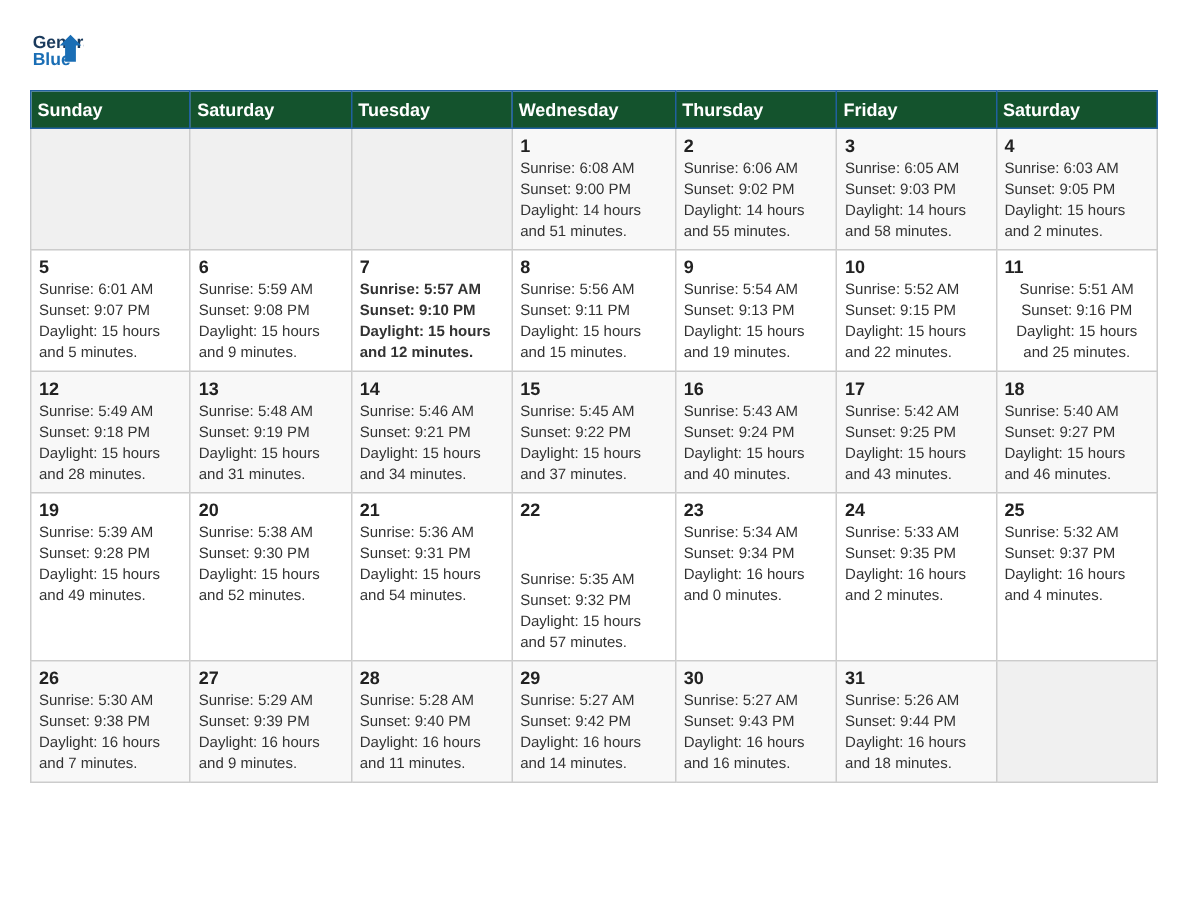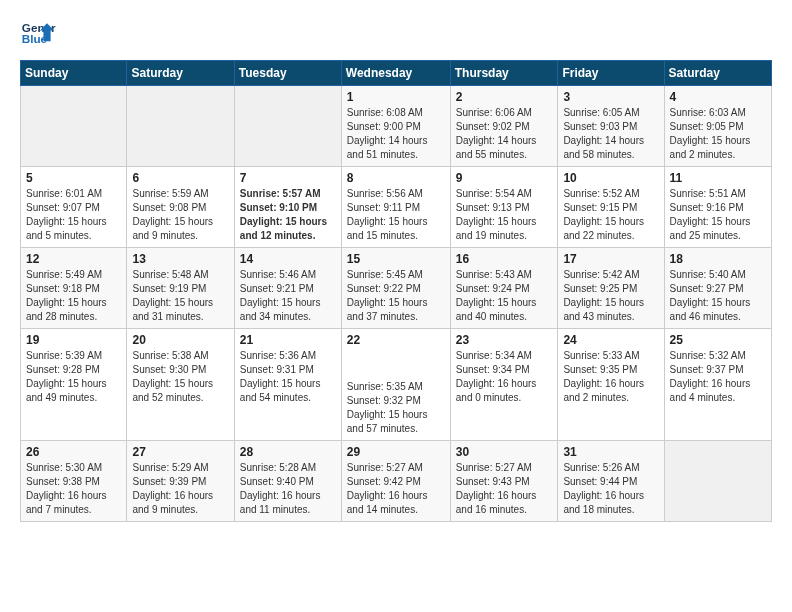--- a/index.html
+++ b/index.html
@@ -42,21 +42,21 @@
     .location {
       font-size: 14px;
       color: #333;
     }
     .calendar {
       width: 100%;
       border-collapse: collapse;
       font-size: 10.5px;
     }
     .calendar thead th {
-      background-color: #0c4a6e;
+      background-color: #14532d;
       color: #fff;
       padding: 5px 4px;
       text-align: left;
       font-size: 12px;
       font-weight: bold;
       border: 1px solid #2060a0;
     }
     .calendar tbody td {
       border: 1px solid #ccc;
       vertical-align: top;
@@ -189,21 +189,21 @@
           </td>
           <td>
             <span class="day-num">10</span>
             <div class="day-info" style="white-space: pre-line;">Sunrise: 5:52 AM
 Sunset: 9:15 PM
 Daylight: 15 hours
 and 22 minutes.</div>
           </td>
           <td>
             <span class="day-num">11</span>
-            <div class="day-info" style="white-space: pre-line;">Sunrise: 5:51 AM
+            <div class="day-info" style="white-space: pre-line; text-align: center;">Sunrise: 5:51 AM
 Sunset: 9:16 PM
 Daylight: 15 hours
 and 25 minutes.</div>
           </td>
         </tr>
         <tr>
           <td>
             <span class="day-num">12</span>
             <div class="day-info" style="white-space: pre-line;">Sunrise: 5:49 AM
 Sunset: 9:18 PM

